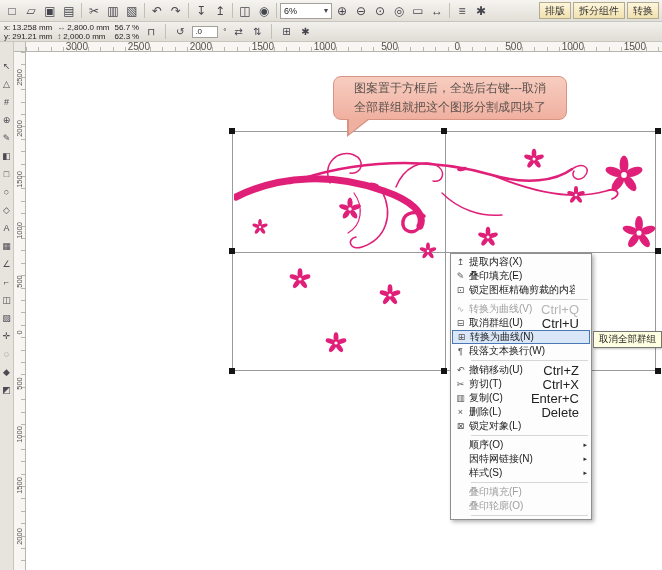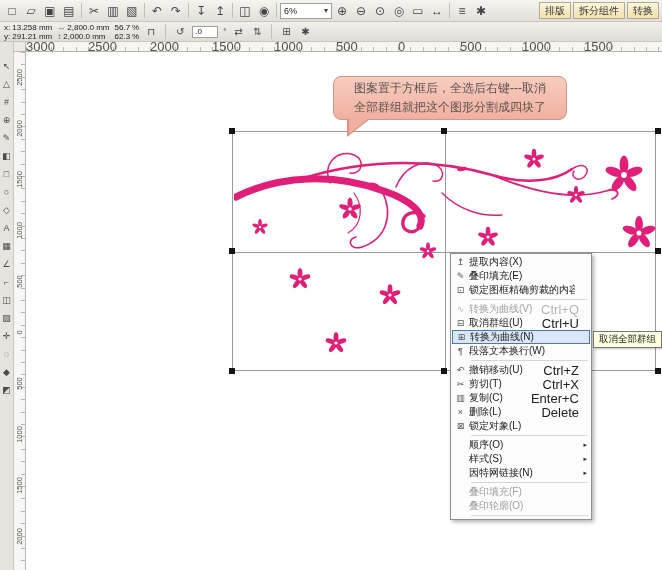--- a/index.html
+++ b/index.html
@@ -28,21 +28,21 @@
   .pbi{font-size:8px;color:#555;}
   .pb .tbi{width:14px;height:16px;font-size:10px;}
   .field{background:#fff;border:1px solid #a4a19b;height:12px;min-width:26px;display:flex;align-items:center;padding:0 2px;}
 
   
   .corner{position:absolute;left:14px;top:42px;width:12px;height:10px;background:#eceae5;border-right:1px solid #b8b5ae;border-bottom:1px solid #b8b5ae;z-index:15;}
   .ruler-h{position:absolute;left:26px;top:42px;width:636px;height:10px;background:#f7f6f2;border-bottom:1px solid #b8b5ae;z-index:14;
       background-image:repeating-linear-gradient(to right,#b9b6ae 0 1px,transparent 1px 12.4px);
       background-size:636px 4px;background-position:left bottom;background-repeat:no-repeat;}
   .rh-nums{display:flex;height:100%;}
-  .rh-nums .rnum{width:62px;text-align:left;font-size:13px;color:#55524c;line-height:9px;flex:0 0 62px;}
+  .rh-nums .rnum{width:62px;text-align:right;font-size:10px;color:#55524c;line-height:9px;flex:0 0 62px;}
   .ruler-v{position:absolute;left:14px;top:52px;width:12px;height:518px;background:#f7f6f2;border-right:1px solid #b8b5ae;z-index:14;
       background-image:repeating-linear-gradient(to bottom,#b9b6ae 0 1px,transparent 1px 12.4px);
       background-size:4px 518px;background-position:right top;background-repeat:no-repeat;}
   .rv-nums{display:flex;flex-direction:column;width:100%;}
   .rv-nums .rnum{height:51px;flex:0 0 51px;display:flex;align-items:center;justify-content:center;}
   .rv-nums .rnum span{transform:rotate(-90deg);font-size:7.5px;color:#55524c;display:block;}
 
   .toolbox{position:absolute;left:0;top:42px;width:14px;height:528px;background:#e7e4de;border-right:1px solid #c9c6bf;z-index:15;}
   .toolbox-icons{display:flex;flex-direction:column;align-items:center;padding-top:16px;gap:3px;}
   .tool{width:13px;height:15px;display:flex;align-items:center;justify-content:center;font-size:9px;color:#4b4b53;}
@@ -442,28 +442,28 @@
 
       <div class="mi">
         <span class="ic"></span>
         <span class="lb">顺序(O)</span>
         <span class="sc"></span>
         <span class="ar">▸</span>
       </div>
 
       <div class="mi">
         <span class="ic"></span>
+        <span class="lb">因特网链接(N)</span>
+        <span class="sc"></span>
+        <span class="ar">▸</span>
+      </div>
+
+      <div class="mi">
+        <span class="ic"></span>
         <span class="lb">样式(S)</span>
-        <span class="sc"></span>
-        <span class="ar">▸</span>
-      </div>
-
-      <div class="mi">
-        <span class="ic"></span>
-        <span class="lb">因特网链接(N)</span>
         <span class="sc"></span>
         <span class="ar">▸</span>
       </div>
 
       <div class="mi sep">
         <span class="ic"></span>
         <span class="lb"></span>
         <span class="sc"></span>
         <span class="ar"></span>
       </div>

